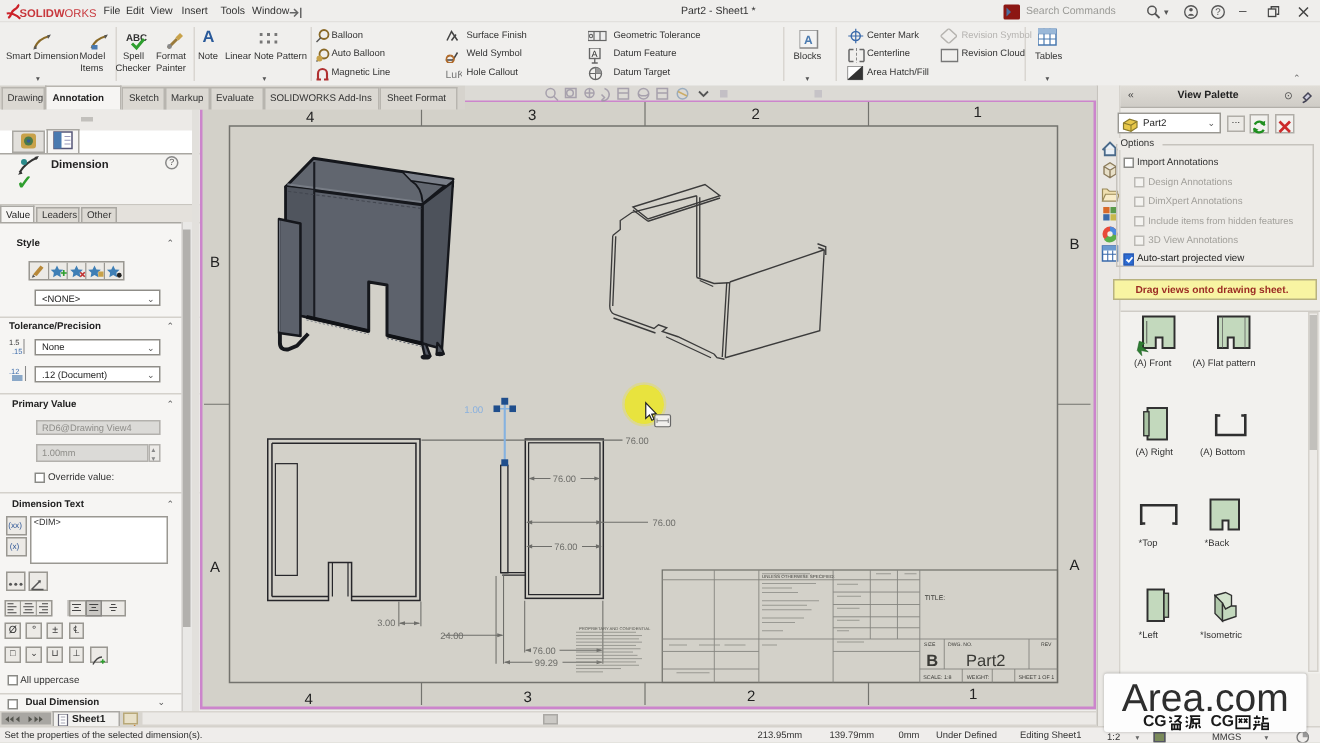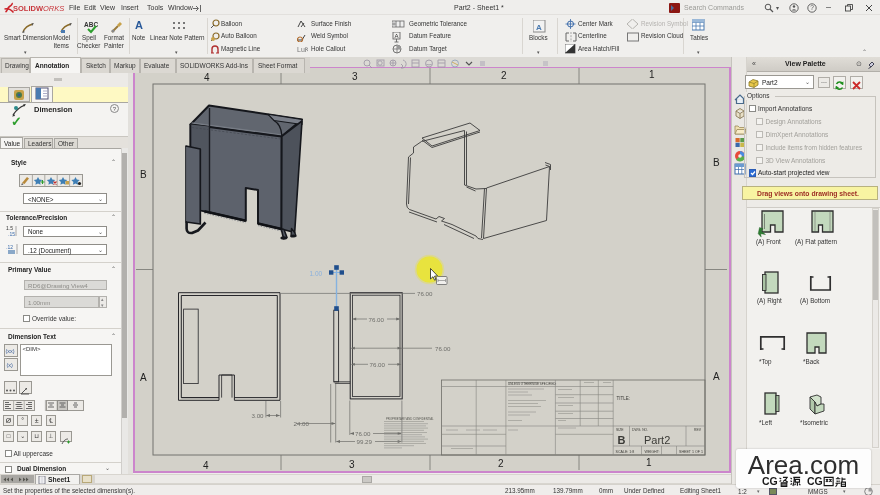--- a/index.html
+++ b/index.html
@@ -7,21 +7,21 @@
 .abs{position:absolute;}
 .t{position:absolute;white-space:nowrap;}
 </style></head>
 <body>
 
 <div class="abs" style="left:0;top:0;width:880px;height:15px;background:#efeeec;border-bottom:1px solid #e2e0dd;">
   <svg class="abs" style="left:3px;top:2px;" width="12" height="12" viewBox="0 0 12 12">
     <path d="M2.5 10 C5 8.5 4 6 6.5 4.5 C9 3 9.5 1.5 9 1" stroke="#cc2229" stroke-width="1.6" fill="none"></path>
     <path d="M1.5 7 C4 6.5 8 7.5 10.5 10.5" stroke="#cc2229" stroke-width="1.4" fill="none"></path>
   </svg>
-  <span class="t" style="left:13px;top:4px;font-size:7.5px;font-weight:bold;color:#c8373c;">SOLIDW<span style="font-weight:normal;font-style:italic;">ORKS</span></span>
+  <span class="t" style="left:13px;top:4px;font-size:7.5px;font-weight:bold;color:#c8373c;">SOLIDW<span style="font-weight:normal;">ORKS</span></span>
   <span class="t" style="left:69px;top:3.5px;font-size:7px;color:#333;">File</span>
   <span class="t" style="left:84px;top:3.5px;font-size:7px;color:#333;">Edit</span>
   <span class="t" style="left:100px;top:3.5px;font-size:7px;color:#333;">View</span>
   <span class="t" style="left:121px;top:3.5px;font-size:7px;color:#333;">Insert</span>
   <span class="t" style="left:147px;top:3.5px;font-size:7px;color:#333;">Tools</span>
   <span class="t" style="left:168px;top:3.5px;font-size:7px;color:#333;">Window</span>
   <svg class="abs" style="left:193px;top:5px;" width="9" height="7" viewBox="0 0 9 7">
       <path d="M0 3.5 h5 M3 1 l2.5 2.5 L3 6 M7.5 0 v7" stroke="#666" stroke-width="1" fill="none"></path>
     </svg>
   <span class="t" style="left:454px;top:3.5px;font-size:7px;color:#333;">Part2 - Sheet1 *</span>
@@ -433,21 +433,21 @@
     <text x="679" y="452.5" font-size="3.6">SHEET 1 OF 1</text>
   </g>
 
   <circle cx="429.5" cy="269.5" r="13.2" fill="#e9e437" opacity="0.95"></circle>
   <circle cx="429.5" cy="269.5" r="14" fill="none" stroke="#e3de62" stroke-width="1.5" opacity="0.5"></circle>
   <path d="M430.5,268.5 L430.5,279 L433,276.7 L434.6,280.2 L436,279.5 L434.5,276.2 L437.5,275.8 Z" fill="#fff" stroke="#222" stroke-width="0.8"></path>
   <rect x="436.5" y="276.5" width="10.5" height="8" rx="1" fill="#f0efec" stroke="#666" stroke-width="0.8"></rect>
   <path d="M438,280.5 h7.5 M438,279 v3 M445.5,279 v3" stroke="#777" stroke-width="0.6" fill="none"></path>
 </svg>
 
-<div id="lpanel" class="abs" style="left:0;top:73px;width:133px;height:401px;background:#fef9c3;">
+<div id="lpanel" class="abs" style="left:0;top:73px;width:133px;height:401px;background:#ffffff;">
 
   <div class="abs" style="left:0;top:0;width:133px;height:14px;background:#eceae7;"></div>
   <div class="abs" style="left:54px;top:5px;width:8px;height:3px;background:#c2c0bc;"></div>
 
   <div class="abs" style="left:8px;top:14px;width:22px;height:15px;background:#e2e0dc;border:1px solid #a9a7a2;">
     <svg width="20" height="13" viewBox="0 0 20 13">
         <rect x="5" y="1" width="10" height="10" rx="2" fill="#c8a24a"></rect>
         <circle cx="10" cy="6" r="3" fill="#4a7a4a"></circle>
         <circle cx="10" cy="6" r="1.2" fill="#335a99"></circle>
       </svg>

